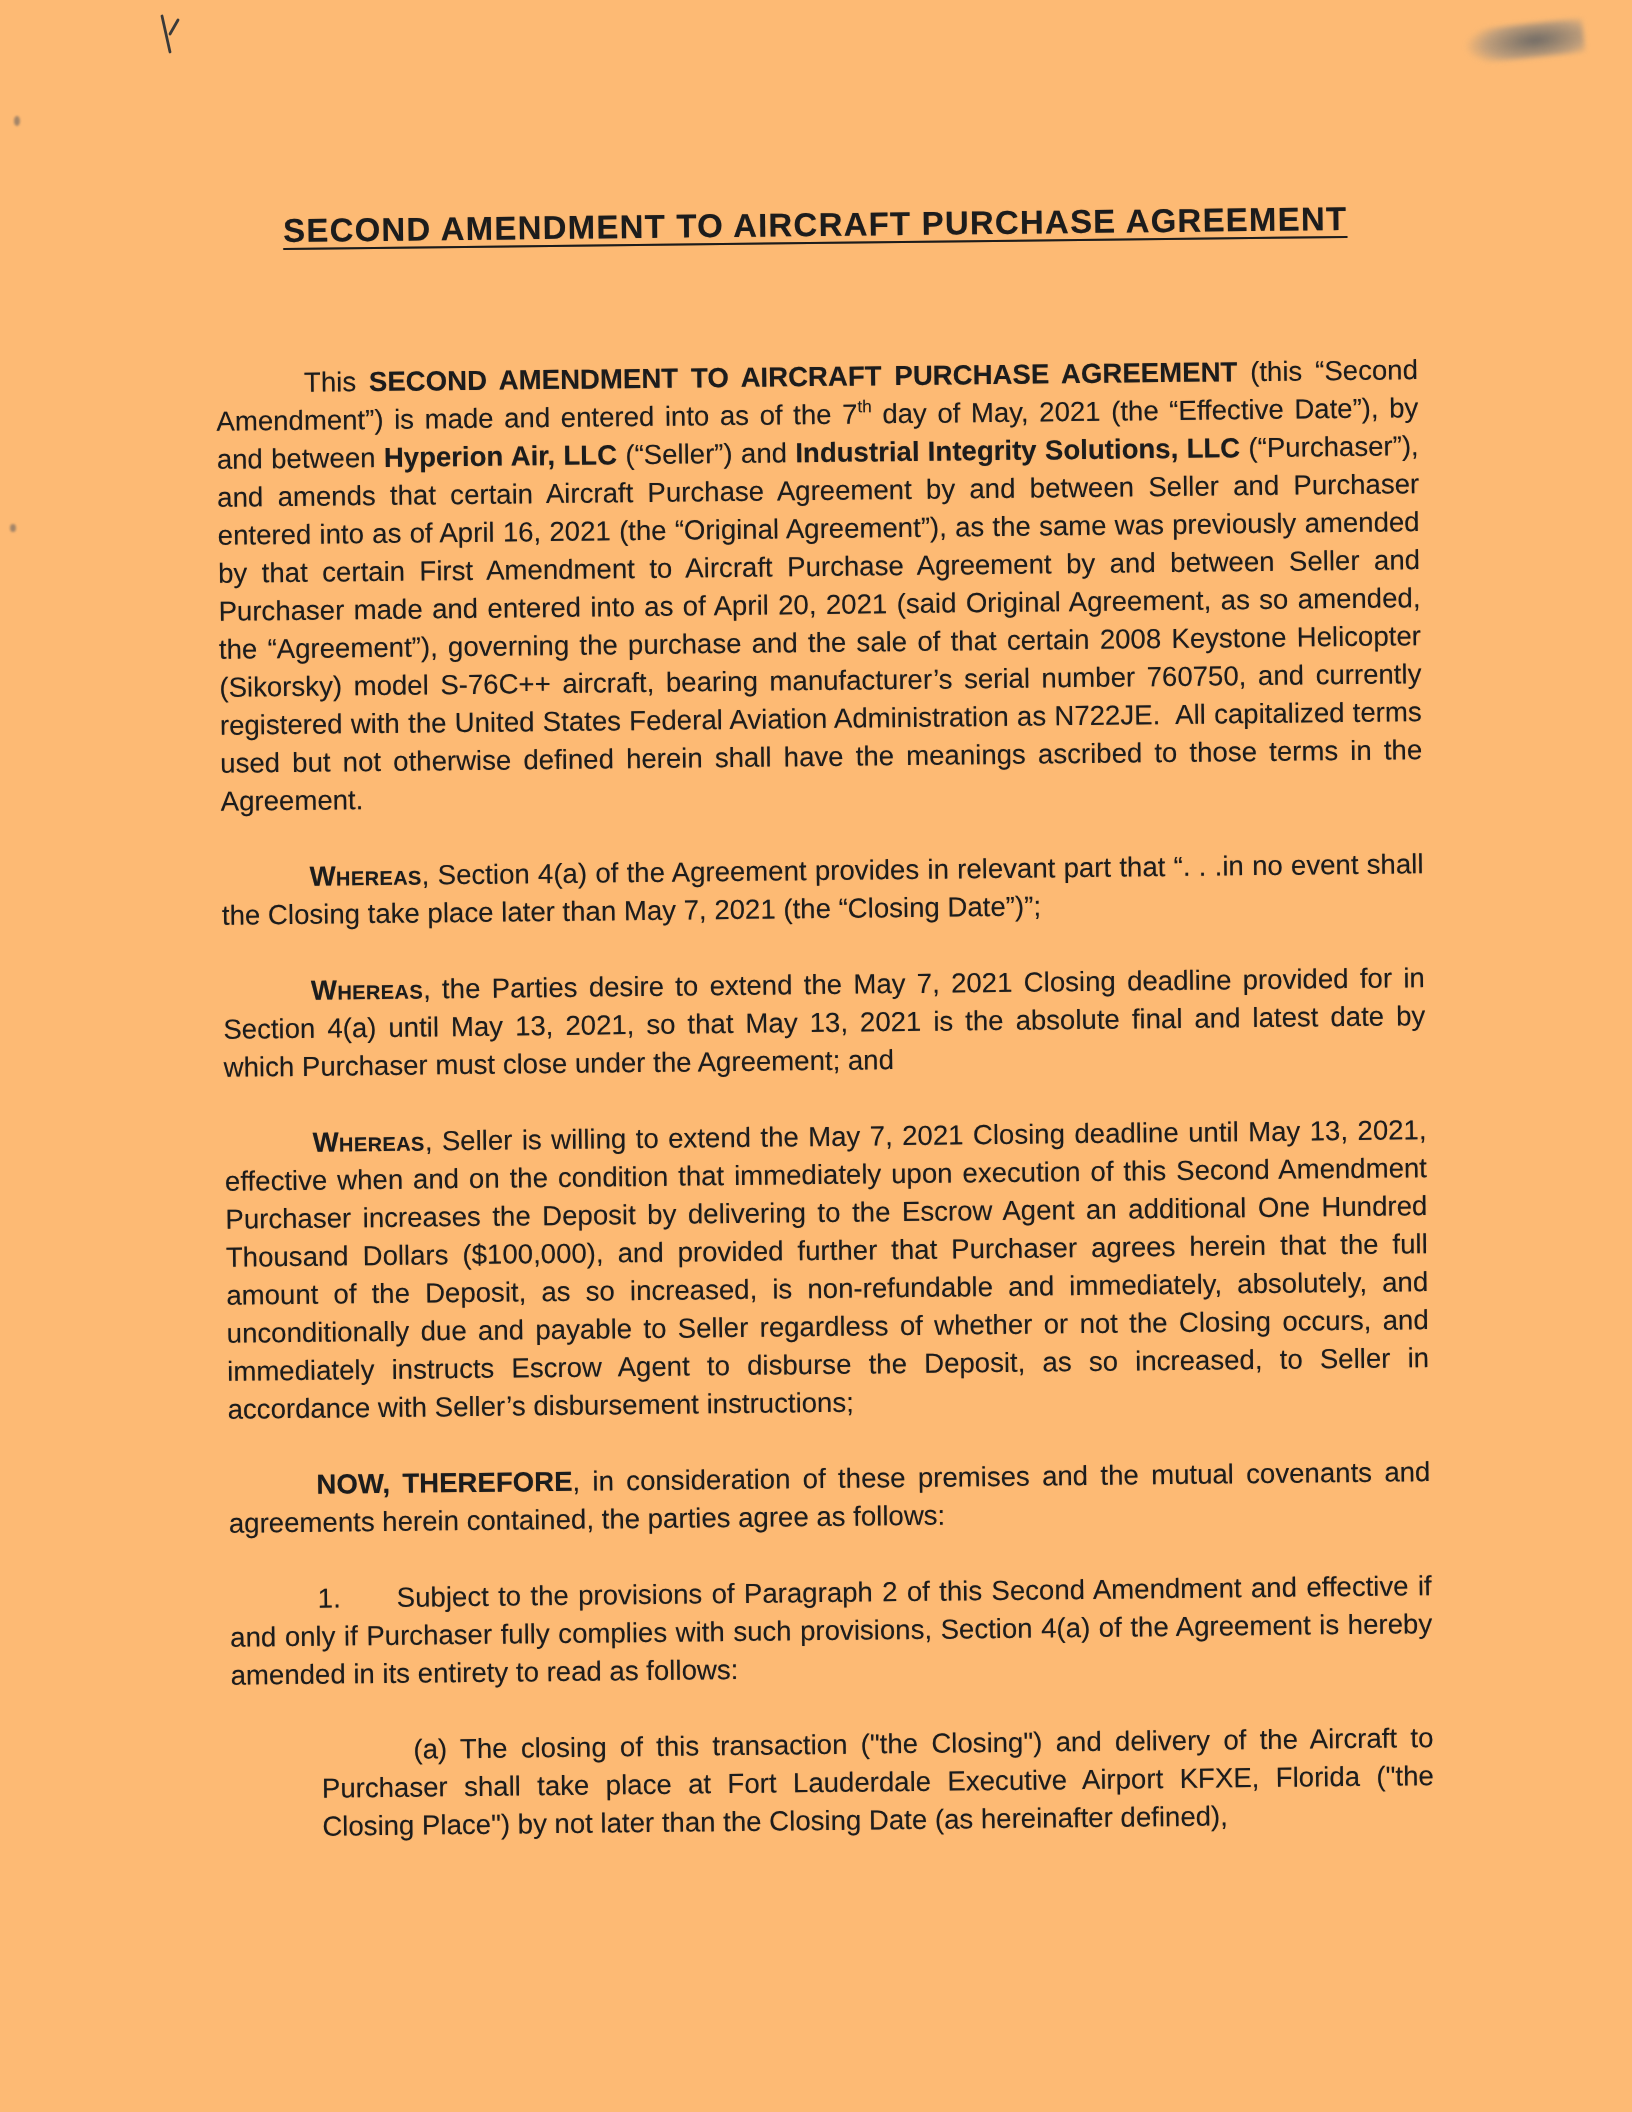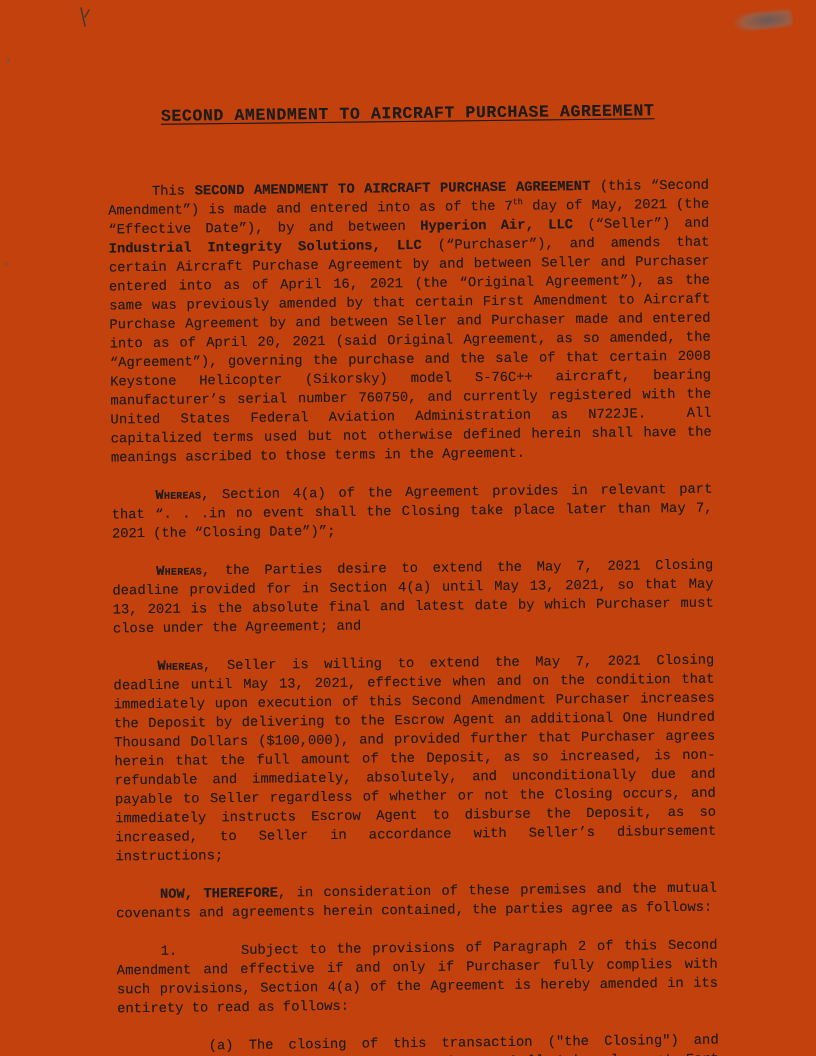--- a/index.html
+++ b/index.html
@@ -5,23 +5,23 @@
   html, body {
     margin: 0;
     padding: 0;
     background: #e8e8e6;
   }
   .page {
     position: relative;
     width: 816px;
     height: 1056px;
     margin: 0 auto;
-    background: #c2410c;
+    background: #fdba74;
     overflow: hidden;
-    font-family: Liberation Mono, monospace;
+    font-family: Liberation Sans, sans-serif;
     color: #1c1c1c;
   }
   .sheet {
     position: absolute;
     left: 107px;
     top: 104px;
     width: 601px;
     transform: rotate(-0.65deg);
     transform-origin: 50% 0;
     font-size: 13.8px;

